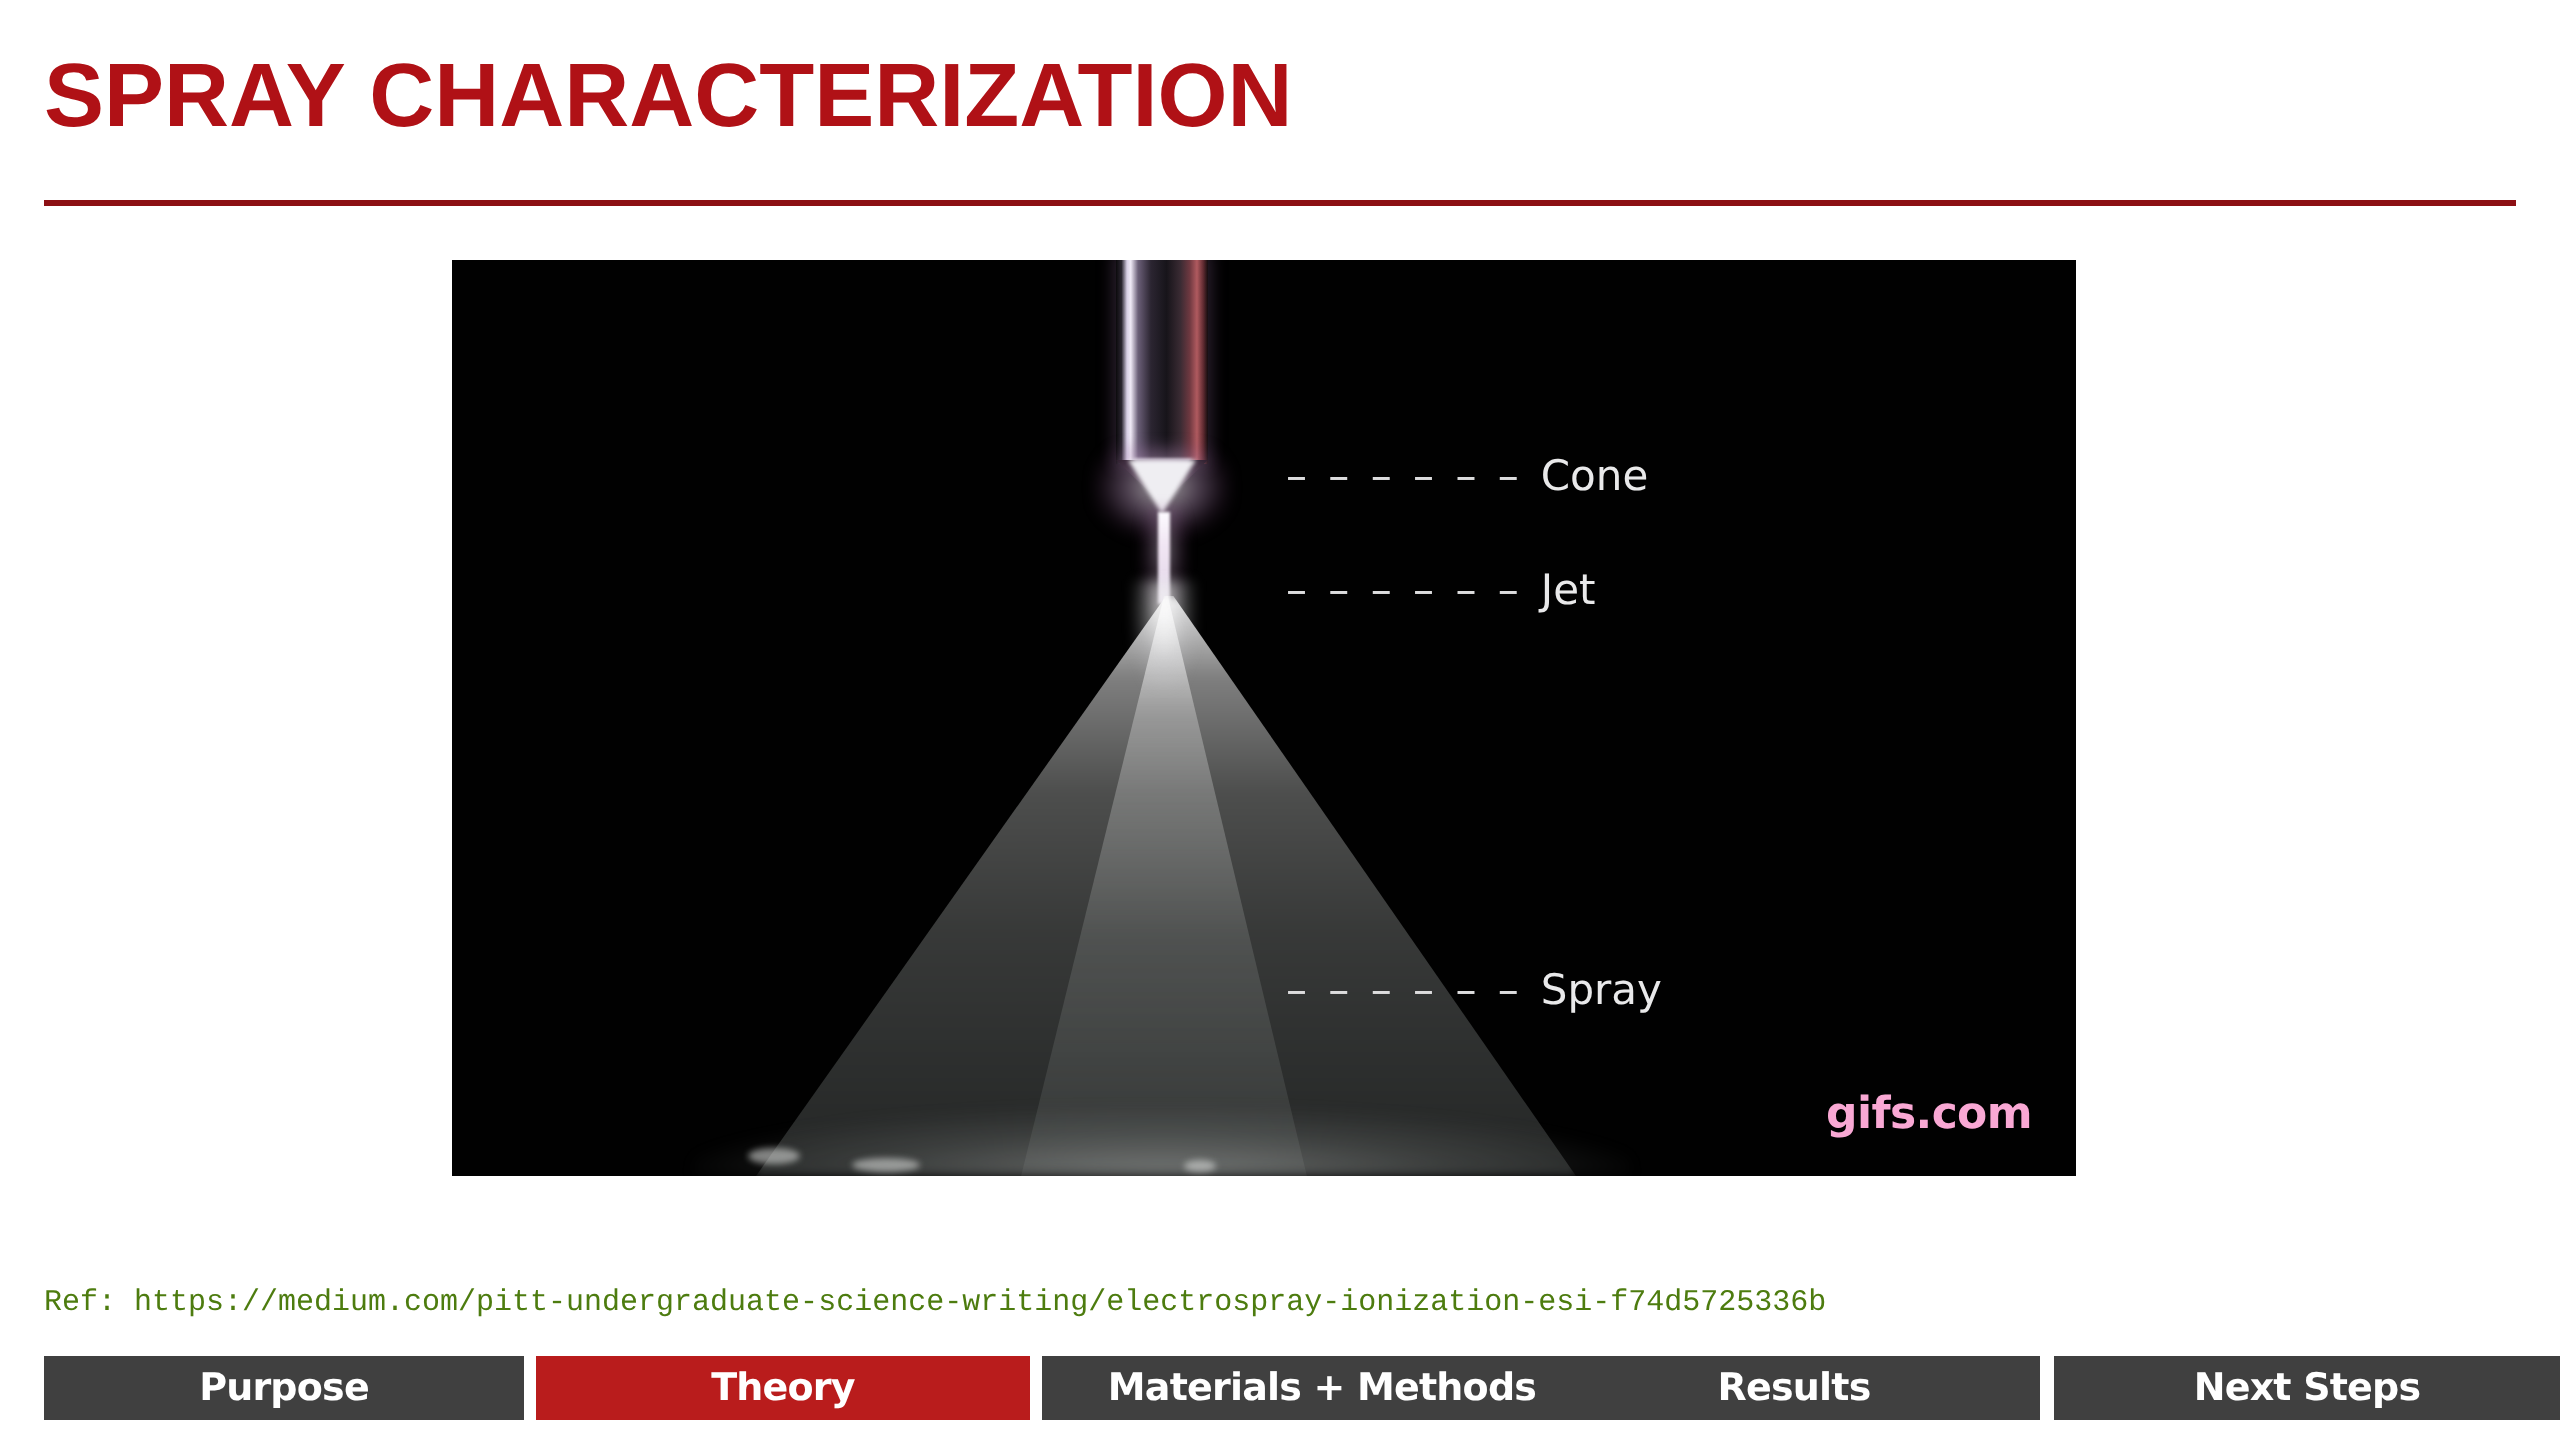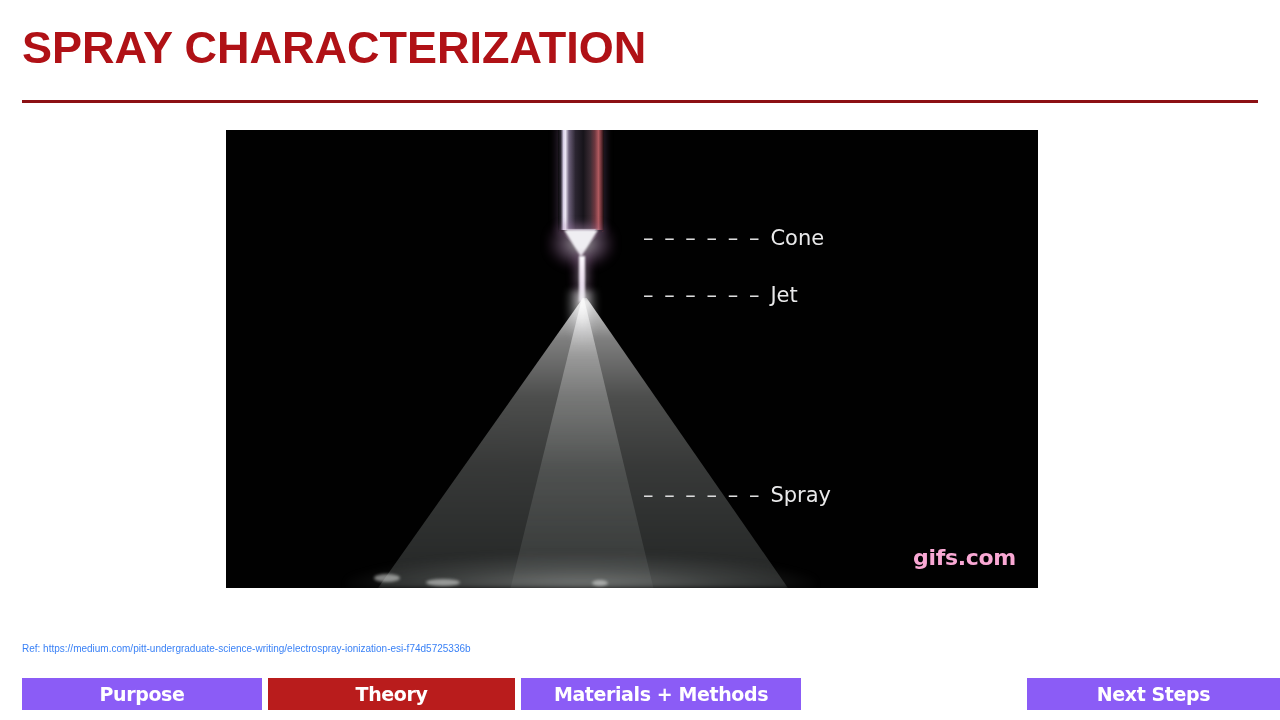--- a/index.html
+++ b/index.html
@@ -229,23 +229,23 @@
     font-weight: bold;
     font-family: "DejaVu Sans", sans-serif;
     letter-spacing: -0.3px;
   }
 
   
   #reference {
     position: absolute;
     left: 22px;
     top: 643px;
-    font-size: 10px;
-    color: #3b82f6;
-    font-family: Liberation Sans, sans-serif;
+    font-size: 15px;
+    color: #4d7c0f;
+    font-family: Liberation Mono, monospace;
     white-space: nowrap;
   }
 
   
   #nav {
     position: absolute;
     left: 0;
     top: 678px;
     width: 1280px;
     height: 42px;
@@ -255,21 +255,21 @@
     top: 0;
     height: 32px;
     display: flex;
     align-items: center;
     justify-content: center;
     color: #ffffff;
     font-size: 19px;
     font-weight: bold;
     font-family: "DejaVu Sans", sans-serif;
     letter-spacing: -0.4px;
-    background: #8b5cf6;
+    background: #404040;
     white-space: nowrap;
   }
   .nav-item.active { background: #b91c1c; }
 </style>
 </head>
 <body>
 
 <div id="slide-title">SPRAY CHARACTERIZATION</div>
 <div id="title-rule"></div>
 
@@ -311,16 +311,19 @@
 <div id="nav">
   <div class="nav-item" id="nav-0" style="left:22px;width:240px;">
     <span>Purpose</span>
   </div>
   <div class="nav-item active" id="nav-1" style="left:268px;width:247px;">
     <span>Theory</span>
   </div>
   <div class="nav-item" id="nav-2" style="left:521px;width:280px;">
     <span>Materials + Methods</span>
   </div>
+  <div class="nav-item" id="nav-3" style="left:774px;width:246px;">
+    <span>Results</span>
+  </div>
   <div class="nav-item" id="nav-4" style="left:1027px;width:253px;text-align:right;">
     <span>Next Steps</span>
   </div>
 </div>
 
 </body></html>

